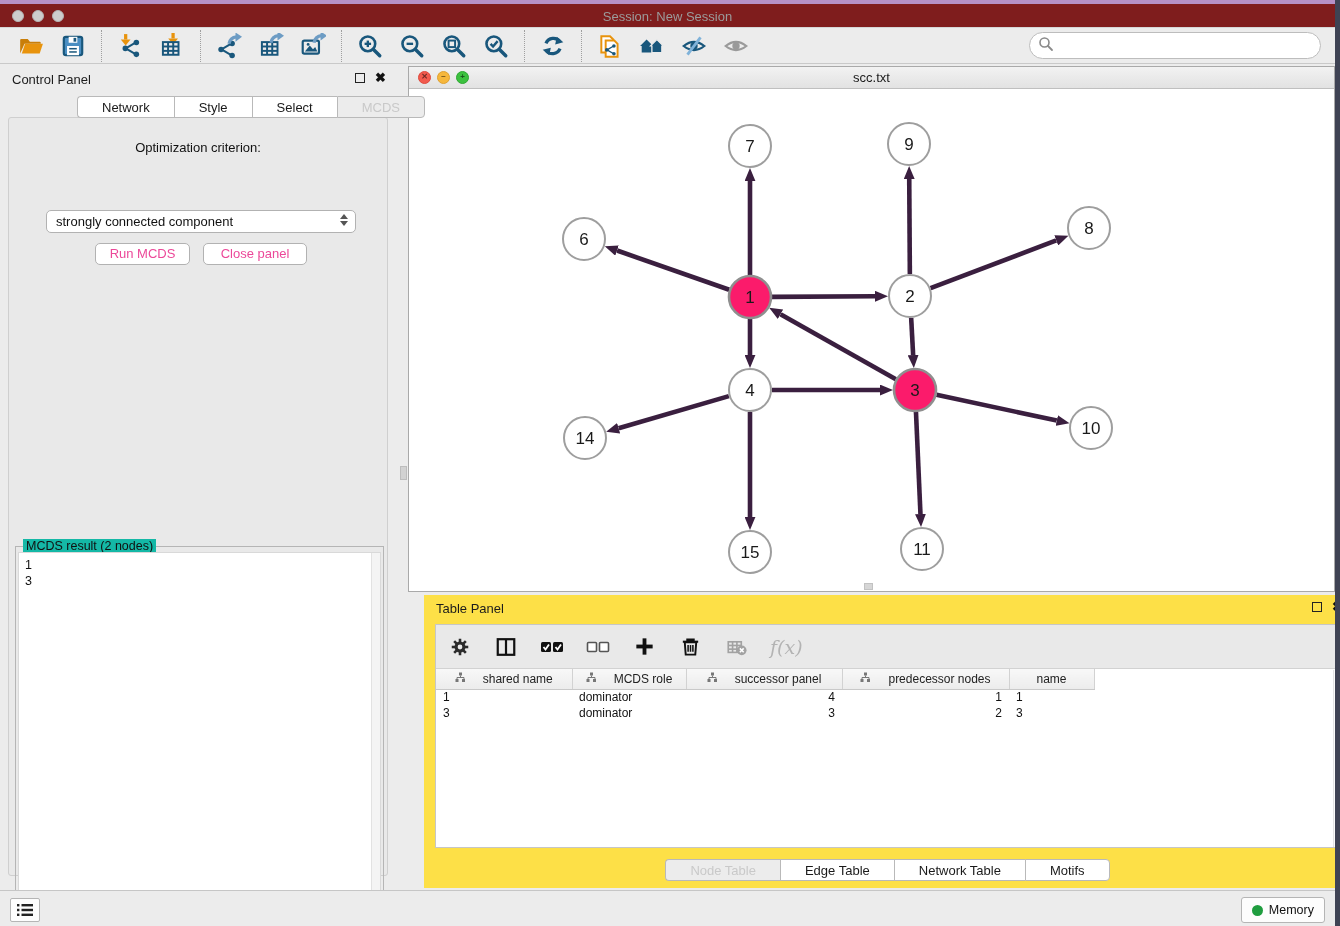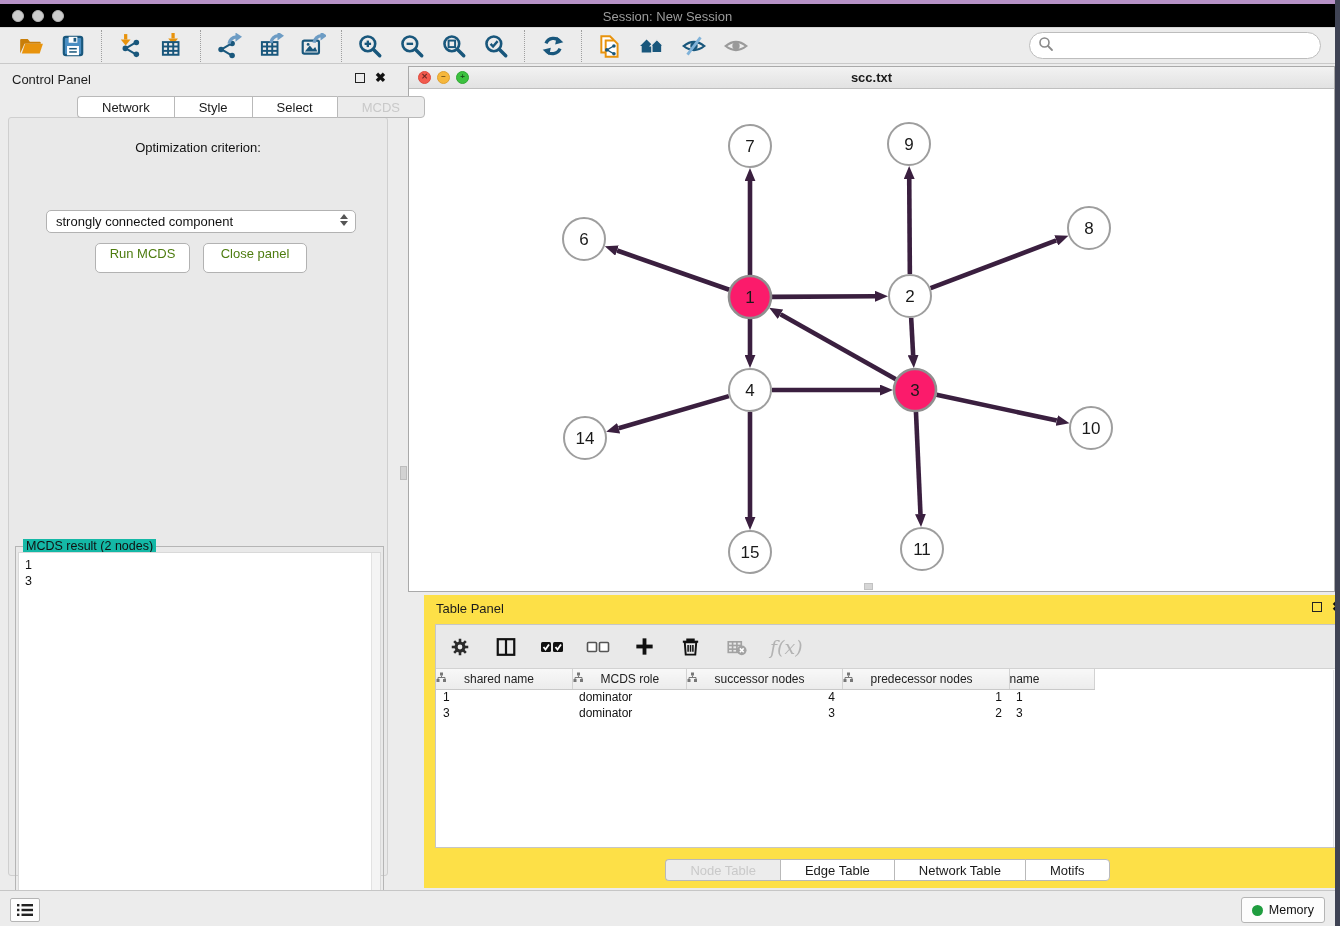--- a/index.html
+++ b/index.html
@@ -5,21 +5,21 @@
   * { margin:0; padding:0; box-sizing:border-box; }
   html,body { width:1340px; height:926px; }
   body { font-family:"Liberation Sans", sans-serif; background:#ececec; overflow:hidden; }
   .screen { position:relative; width:1340px; height:926px; background:#ececec; }
 
   
   .desktop-top { position:absolute; left:0; top:0; width:1340px; height:4px; background:#b691c6; }
   .desktop-right { position:absolute; right:0; top:0; width:5px; height:926px; background:#3f4354; }
 
   
-  .titlebar { position:absolute; left:0; top:4px; width:1335px; height:24px; background:#000000; border-bottom:1px solid #d6d6d6; }
+  .titlebar { position:absolute; left:0; top:4px; width:1335px; height:24px; background:#7f1d1d; border-bottom:1px solid #d6d6d6; }
   .tl-group { position:absolute; left:12px; top:6px; display:flex; gap:8px; }
   .tl { width:12px; height:12px; border-radius:50%; background:#cdcdcd; border:1px solid #b4b4b4; font-size:8px; line-height:10px; text-align:center; color:rgba(0,0,0,.55); font-weight:bold; }
   .tl.red { background:#f25a4d; border-color:#dd4a3e; }
   .tl.yellow { background:#f6b73c; border-color:#dfa131; }
   .tl.green { background:#3cc13f; border-color:#2ea832; }
   .win-title { position:absolute; left:0; right:0; top:5px; text-align:center; font-size:13px; color:#9b9b9b; }
 
   
   .toolbar { position:absolute; left:0; top:28px; width:1335px; height:36px; background:#ececec; border-bottom:1px solid #c9c9c9; display:flex; align-items:center; padding-left:10px; }
   .tb-groups { display:flex; align-items:center; height:100%; }
@@ -42,50 +42,50 @@
   .tab:last-child { border-right:1px solid #b9b9b9; border-top-right-radius:4px; border-bottom-right-radius:4px; }
   .tab.selected { background:#ececec; color:#c9c9c9; }
   .cp-body { position:absolute; left:8px; top:51px; width:380px; height:759px; background:#e9e9e9; border:1px solid #cfcfcf; border-radius:3px; }
   .opt-label { margin-top:22px; text-align:center; font-size:13px; color:#111; }
   .dropdown { position:absolute; left:37px; top:92px; width:310px; height:23px; background:#fff; border:1px solid #b2b2b2; border-radius:5px; font-size:13px; line-height:21px; padding-left:9px; color:#111; cursor:pointer; }
   .stepper { position:absolute; right:7px; top:3px; display:flex; flex-direction:column; gap:2px; }
   .stepper i { width:0; height:0; border-left:4px solid transparent; border-right:4px solid transparent; }
   .stepper .up { border-bottom:5px solid #555; }
   .stepper .dn { border-top:5px solid #555; }
   .btn-row { position:absolute; left:0; top:125px; width:100%; }
-  .cp-btn { position:absolute; height:30px; background:#fff; border:1px solid #b2b2b2; border-radius:5px; font-size:13px; text-align:center; line-height:20px; color:#4d7c0f; cursor:pointer; }
+  .cp-btn { position:absolute; height:22px; background:#fff; border:1px solid #b2b2b2; border-radius:5px; font-size:13px; text-align:center; line-height:20px; color:#ec4899; cursor:pointer; }
   .run-btn { left:86px; width:95px; }
   .closep-btn { left:194px; width:104px; }
   .groupbox { position:absolute; left:6px; top:428px; width:369px; height:378px; border:1px solid #b5b5b5; }
   .groupbox-label { position:absolute; left:7px; top:-8px; background:#14b8a6; padding:0 3px; font-size:12.5px; color:#111; }
   .result-area { position:absolute; left:2px; top:5px; right:2px; bottom:2px; background:#fff; border:1px solid #d9d9d9; overflow:hidden; }
   .result-lines { padding:4px 0 0 6px; font-size:12.5px; color:#111; line-height:16px; }
   .result-scroll { position:absolute; right:0; top:0; width:9px; bottom:0; background:#f4f4f4; border-left:1px solid #e2e2e2; }
 
   
   .net-window { position:absolute; left:408px; top:66px; width:927px; height:526px; background:#fff; border:1px solid #a9a9a9; }
   .net-titlebar { position:absolute; left:0; top:0; right:0; height:22px; background:linear-gradient(#f2f2f2,#e2e2e2); border-bottom:1px solid #bfbfbf; }
   .net-tl { position:absolute; left:9px; top:4px; display:flex; gap:6px; }
   .net-tl .tl { width:13px; height:13px; }
-  .net-title { position:absolute; left:0; right:0; top:3px; text-align:center; font-size:13px; color:#1a1a1a;font-weight:bold; }
+  .net-title { position:absolute; left:0; right:0; top:3px; text-align:center; font-size:13px; color:#1a1a1a; }
   .net-canvas { position:absolute; left:0; top:22px; width:925px; height:502px; background:#fff; }
   .net-hscroll-dot { position:absolute; left:455px; bottom:1px; width:9px; height:7px; background:#d6d6d6; border:1px solid #c2c2c2; }
   .splitter-dot { position:absolute; left:400px; top:466px; width:7px; height:14px; background:#d2d2d2; border:1px solid #bdbdbd; }
 
   
   .table-panel { position:absolute; left:424px; top:595px; width:927px; height:293px; background:#fde047; }
   .tp-head { position:relative; height:26px; }
   .tp-inner { position:absolute; left:11px; top:29px; width:912px; height:224px; background:#fff; border:1px solid #c6c6c6; }
   .tp-toolbar { height:44px; background:#e9e9e9; border-bottom:1px solid #d2d2d2; display:flex; align-items:center; padding-left:12px; gap:22px; }
   .tp-tool { width:24px; height:24px; display:flex; align-items:center; justify-content:center; cursor:pointer; }
   .tp-tool.disabled { cursor:default; }
   .fx-label { font-family:"DejaVu Serif", serif; font-style:italic; font-size:19px; color:#b3b3b3; }
   .tbl { border-collapse:collapse; table-layout:fixed; }
   .tbl th { height:20px; background:linear-gradient(#f8f8f8,#ececec); border-right:1px solid #d2d2d2; border-bottom:1px solid #c9c9c9; font-size:12px; font-weight:normal; color:#222; }
-  .th-inner { display:flex; align-items:center; gap:17px; }
+  .th-inner { display:flex; align-items:center; justify-content:center; gap:17px; }
   .tbl td { height:16px; font-size:12px; color:#111; padding:0 7px; white-space:nowrap; overflow:hidden; }
   .tbl td.r { text-align:right; }
   .tp-vscroll { position:absolute; right:0; top:45px; width:13px; bottom:0; background:#fafafa; border-left:1px solid #e3e3e3; }
   .tp-tabs { position:absolute; left:0; right:0; top:264px; display:flex; justify-content:center; }
 
   
   .status-bar { position:absolute; left:0; top:890px; width:1335px; height:36px; background:#ececec; border-top:1px solid #c6c6c6; }
   .list-btn { position:absolute; left:10px; top:7px; width:30px; height:24px; background:#fdfdfd; border:1px solid #b5b5b5; border-radius:2px; display:flex; align-items:center; justify-content:center; cursor:pointer; }
   .memory-btn { position:absolute; right:10px; top:6px; height:26px; padding:0 10px; background:#fdfdfd; border:1px solid #b5b5b5; border-radius:3px; display:flex; align-items:center; gap:6px; font-size:12.5px; color:#111; cursor:pointer; }
   .mem-dot { width:11px; height:11px; border-radius:50%; background:#1f9d3f; }
@@ -507,21 +507,21 @@
                 </span>
               </th>
               <th style="width: 156px;">
                 <span class="th-inner">
                   <span><svg width="11" height="11" viewBox="0 0 11 11">
                       <rect x="4" y="0.5" width="3" height="3" fill="#777"></rect>
                       <rect x="0.5" y="7" width="3" height="3" fill="#777"></rect>
                       <rect x="7" y="7" width="3" height="3" fill="#777"></rect>
                       <path d="M5.5 3.5 V5.5 M2 7 V5.5 H9 V7" stroke="#777" fill="none" stroke-width="1"></path>
                     </svg></span>
-                  <span>successor nodes</span>
+                  <span>successor panel</span>
                 </span>
               </th>
               <th style="width: 167px;">
                 <span class="th-inner">
                   <span><svg width="11" height="11" viewBox="0 0 11 11">
                       <rect x="4" y="0.5" width="3" height="3" fill="#777"></rect>
                       <rect x="0.5" y="7" width="3" height="3" fill="#777"></rect>
                       <rect x="7" y="7" width="3" height="3" fill="#777"></rect>
                       <path d="M5.5 3.5 V5.5 M2 7 V5.5 H9 V7" stroke="#777" fill="none" stroke-width="1"></path>
                     </svg></span>

